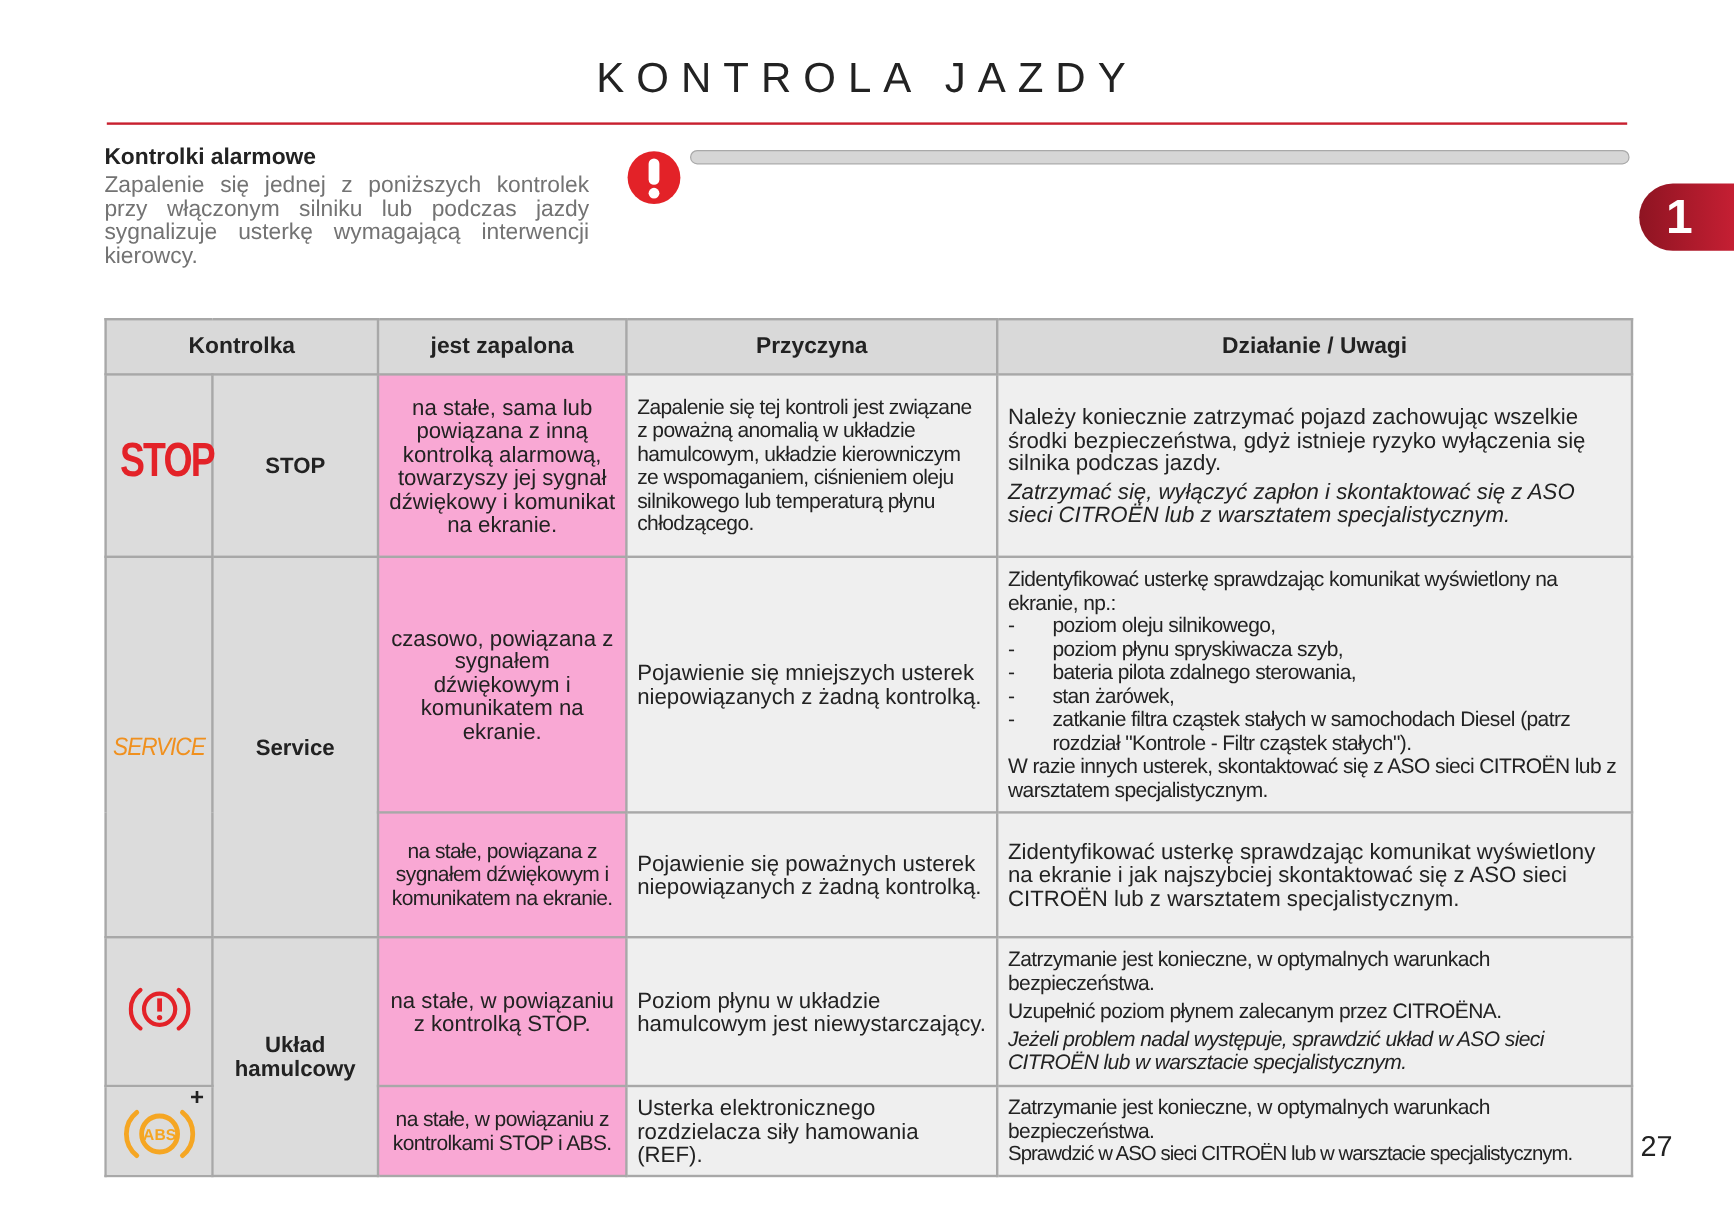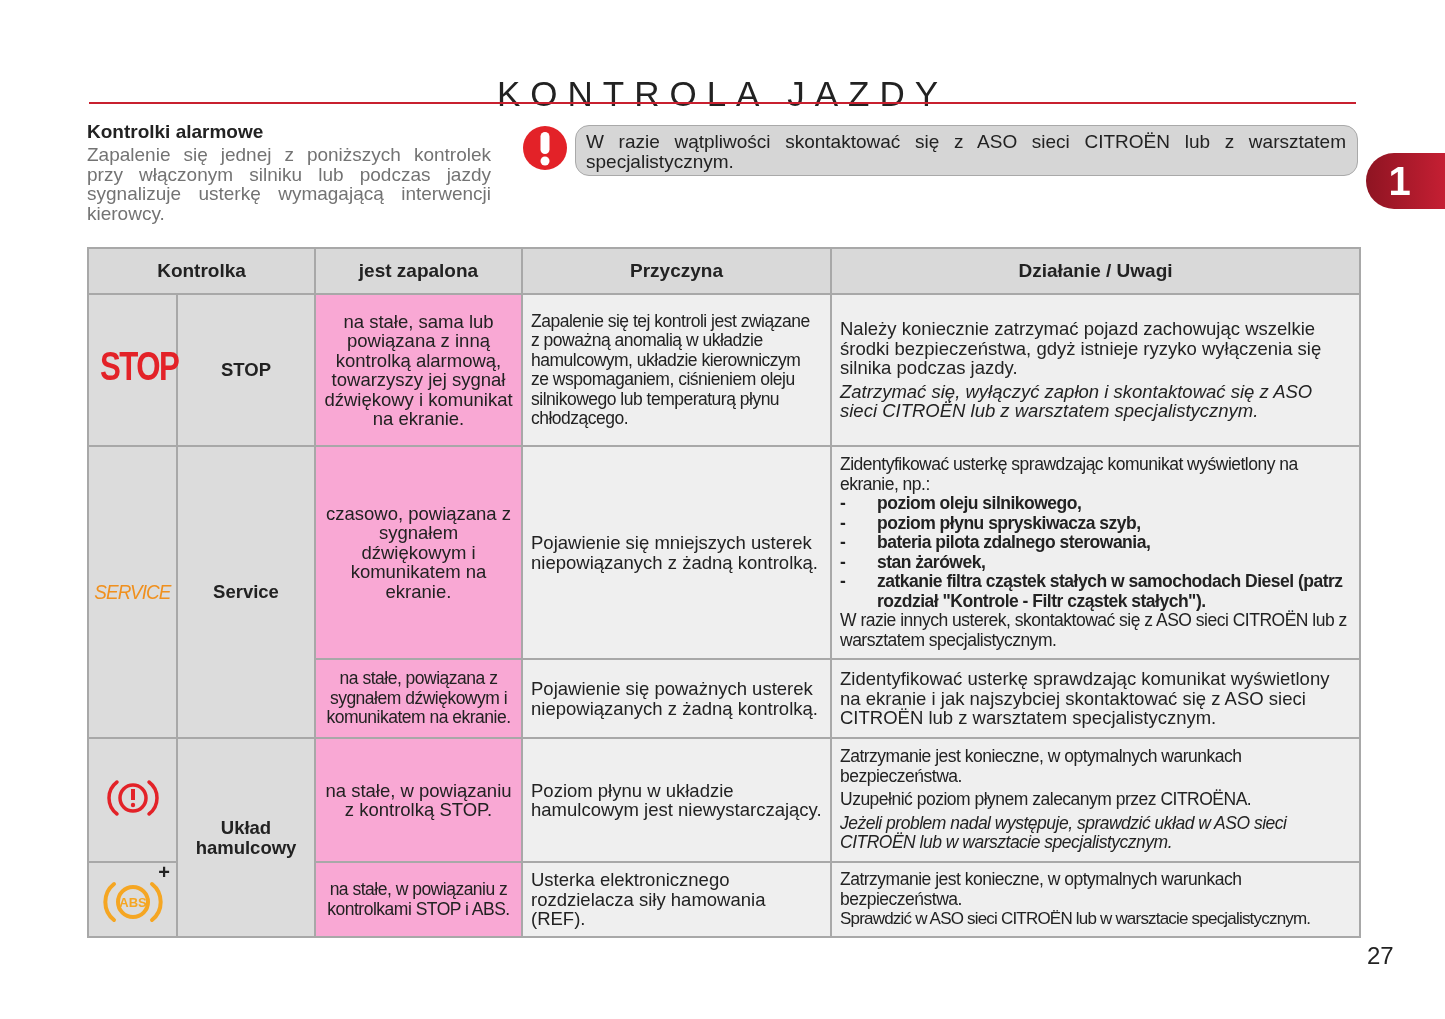--- a/index.html
+++ b/index.html
@@ -1,54 +1,54 @@
 <!DOCTYPE html>
 <html><head>
 <meta charset="utf-8">
 <style>
   html, body { margin:0; padding:0; background:#ffffff; }
   body { width:1445px; height:1019px; position:relative; overflow:hidden;
          font-family:"Liberation Sans", sans-serif; color:#1f1f1f; }
   .title { position:absolute; left:0; width:1445px; top:46px; text-align:center;
-           font-size:35px; letter-spacing:10px; color:#222; font-weight:normal;margin-top:28px; }
+           font-size:35px; letter-spacing:10px; color:#222; font-weight:normal; }
   .rule { position:absolute; left:89px; top:102px; width:1267px; height:2px; background:#c8202f; }
 
   .intro { position:absolute; left:87px; top:121px; width:404px; }
   .intro h3 { margin:0; font-size:19px; font-weight:bold; color:#222; line-height:22px; }
   .intro p { margin:2px 0 0 0; font-size:19px; line-height:19.5px; text-align:justify; color:#737373; }
 
   .warn-icon { position:absolute; left:522px; top:125px; width:46px; height:46px; }
   .note { position:absolute; left:575px; top:125px; width:760px; padding:6px 11px 4px 10px;
           background:#d6d6d6; border:1px solid #a9a9a9; border-radius:14px;
           font-size:19px; line-height:19.5px; color:#222; }
   .note p { margin:0 0 5px 0; text-align:justify; }
   .note p:last-child { margin-bottom:0; }
 
   .chapter-tab { position:absolute; left:1366px; top:153px; width:79px; height:56px;
                  border-radius:28px 0 0 28px;
                  background:linear-gradient(90deg,#8e1422,#c51f33);
                  color:#fff; font-weight:bold; font-size:40px; line-height:56px;
                  text-align:center; padding-left:0; box-sizing:border-box; }
   .chapter-tab span { position:relative; left:-6px; }
 
-  table.grid { position:absolute; left:87px; top:247px; border-collapse:collapse;
+  table.grid { position:absolute; left:87px; top:265px; border-collapse:collapse;
                width:1272px; table-layout:fixed; }
   table.grid td, table.grid th { border:2px solid #a8a8a8; vertical-align:middle;
                font-size:18.5px; line-height:19.5px; color:#222; padding:0 8px; }
   table.grid th { background:#d9d9d9; height:44px; font-weight:bold; font-size:19px; }
   .c-icon { background:#dcdcdc; text-align:center; padding:0 !important; }
   .c-name { background:#dcdcdc; text-align:center; font-weight:bold; font-size:19px; }
   .c-lit { background:#f9a8d4; text-align:center; }
   .c-cause { background:#efefef; text-align:left; }
   .c-action { background:#efefef; text-align:left; }
   .narrow { font-size:17.5px !important; letter-spacing:-0.5px; }
   .c-action p { margin:0 0 4px 0; }
   .c-action p:last-child { margin-bottom:0;font-style:italic; }
   .c-action ul { list-style:none; margin:0; padding:0; }
-  .c-action li { position:relative; padding-left:37px;font-weight:bold; }
+  .c-action li { position:relative; padding-left:37px; }
   .c-action li::before { content:"-"; position:absolute; left:0; }
   .stop-glyph { color:#e32228; font-weight:bold; font-size:40px; letter-spacing:-2px;
                 transform:scaleX(0.78); display:inline-block; }
   .service-glyph { color:#f0901e; font-style:italic; font-size:21px; letter-spacing:-1px;
                    transform:scaleX(0.9); display:inline-block; }
   .page-num { position:absolute; left:1367px; top:942px; font-size:24px; color:#222; }
   .plus { position:absolute; right:6px; top:0px; font-size:20px; font-weight:bold; color:#222; }
 </style>
 </head>
 <body>
@@ -61,21 +61,20 @@
   <p>Zapalenie się jednej z poniższych kontrolek przy włączonym silniku lub podczas jazdy sygnalizuje usterkę wymagającą interwencji kierowcy.</p>
 </div>
 
 <svg class="warn-icon" viewBox="0 0 46 46">
   <circle cx="23" cy="23" r="22" fill="#e32228"></circle>
   <rect x="18.5" y="7" width="9" height="22" rx="4.5" fill="#fff"></rect>
   <circle cx="23" cy="36" r="4.5" fill="#fff"></circle>
 </svg>
 
 <div class="note">
-  <p>W razie wątpliwości skontaktować się z ASO sieci CITROËN lub z warsztatem specjalistycznym.</p>
 </div>
 
 <div class="chapter-tab"><span>1</span></div>
 
 <table class="grid">
   <colgroup>
     <col style="width:89px">
       <col style="width:138px">
       <col style="width:207px">
       <col style="width:309px">
@@ -116,21 +115,21 @@
         <ul>
           <li>poziom oleju silnikowego,</li>
           <li>poziom płynu spryskiwacza szyb,</li>
           <li>bateria pilota zdalnego sterowania,</li>
           <li>stan żarówek,</li>
           <li>zatkanie filtra cząstek stałych w samochodach Diesel (patrz rozdział "Kontrole - Filtr cząstek stałych").</li>
         </ul>
         <div>W razie innych usterek, skontaktować się z ASO sieci CITROËN lub z warsztatem specjalistycznym.</div>
       </td>
     </tr>
-    <tr style="height:79px">
+    <tr style="height:104px">
       <td class="c-lit narrow">na stałe, powiązana z sygnałem dźwiękowym i komunikatem na ekranie.</td>
       <td class="c-cause">Pojawienie się poważnych usterek niepowiązanych z żadną kontrolką.</td>
       <td class="c-action">Zidentyfikować usterkę sprawdzając komunikat wyświetlony na ekranie i jak najszybciej skontaktować się z ASO sieci CITROËN lub z warsztatem specjalistycznym.</td>
     </tr>
 
     <tr style="height:124px">
       <td class="c-icon">
         <svg width="52" height="40" viewBox="0 0 52 40">
           <path d="M10 4 A20 20 0 0 0 10 36" stroke="#e32228" stroke-width="3.5" fill="none" stroke-linecap="round"></path>
           <path d="M42 4 A20 20 0 0 1 42 36" stroke="#e32228" stroke-width="3.5" fill="none" stroke-linecap="round"></path>

